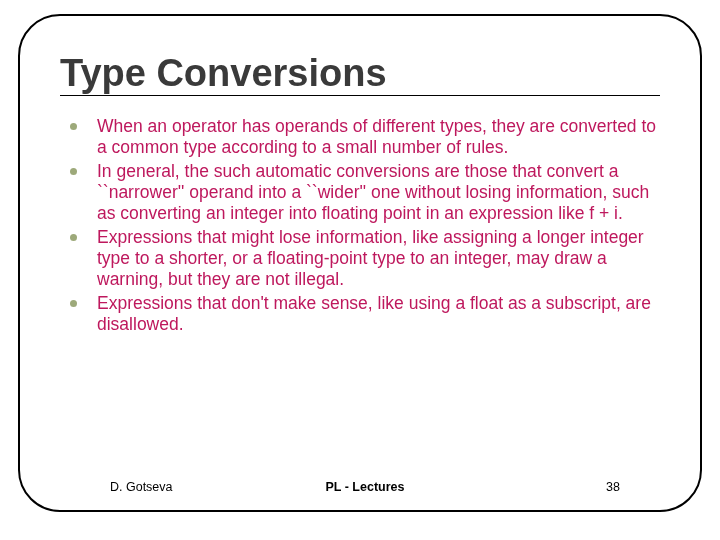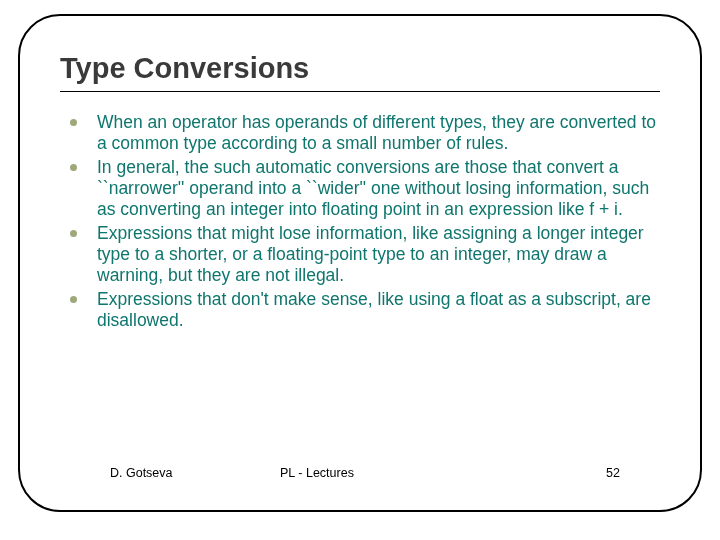--- a/index.html
+++ b/index.html
@@ -14,24 +14,23 @@
     top: 14px;
     left: 18px;
     width: 684px;
     height: 498px;
     border: 2px solid #000000;
     border-radius: 42px;
     padding: 36px 40px 20px 40px;
   }
   .title {
     font-family: Verdana, Geneva, sans-serif;
-    font-size: 29px;
+    font-size: 38px;
     font-weight: bold;
     color: #3a3a3a;
-    margin-bottom: 6px;
   }
   .title-underline {
     border-bottom: 1.5px solid #000000;
     width: 100%;
     margin-bottom: 20px;
   }
   .bullets {
     list-style: none;
     padding-left: 10px;
   }
@@ -45,36 +44,36 @@
     height: 7px;
     border-radius: 50%;
     background: #9da97a;
     flex-shrink: 0;
     margin-top: 7px;
     margin-right: 20px;
   }
   .bullet-text {
     font-size: 17.5px;
     line-height: 1.22;
-    color: #0f766e;
+    color: #be185d;
     flex: 1;
   }
   .footer {
     position: absolute;
-    bottom: 30px;
+    bottom: 16px;
     left: 40px;
     right: 40px;
     display: flex;
     justify-content: space-between;
     align-items: baseline;
     font-size: 12.5px;
     color: #000000;
   }
   .footer-left { text-align: left; flex: 1; padding-left: 50px; }
-  .footer-center { flex: 1; }
+  .footer-center { text-align: center; flex: 1; font-weight: bold; }
   .footer-right { text-align: right; flex: 1; padding-right: 40px; }
 </style>
 </head>
 <body>
 
 <div class="slide-frame">
 
   <div class="title">Type Conversions</div>
   <div class="title-underline"></div>
 
@@ -93,16 +92,16 @@
     </li>
     <li>
       <span class="bullet-icon"></span>
       <span class="bullet-text">Expressions that don't make sense, like using a float as a subscript, are disallowed.</span>
     </li>
   </ul>
 
   <div class="footer">
     <div class="footer-left">D. Gotseva</div>
     <div class="footer-center">PL - Lectures</div>
-    <div class="footer-right">52</div>
+    <div class="footer-right">38</div>
   </div>
 
 </div>
 
 </body></html>

